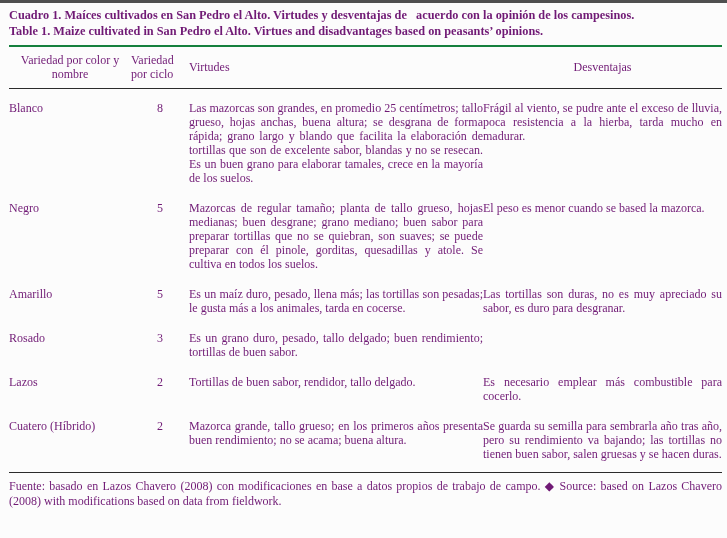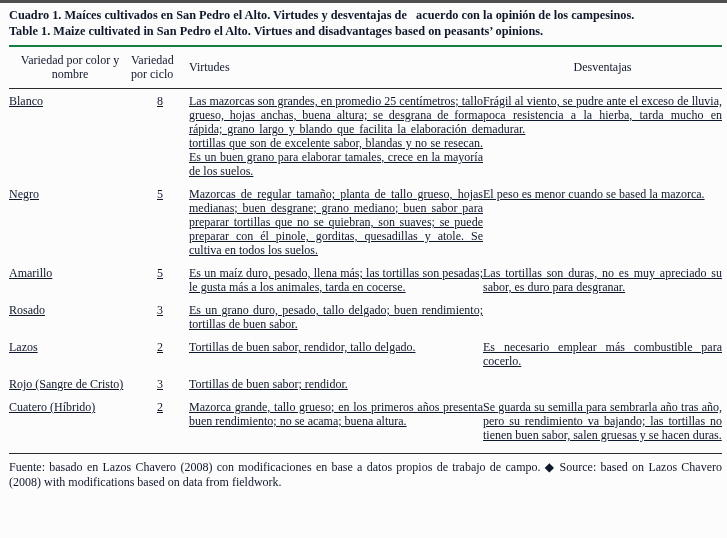--- a/index.html
+++ b/index.html
@@ -2,21 +2,21 @@
 <html lang="es"><head>
 <meta charset="utf-8">
 <style>
   html, body { margin: 0; padding: 0; }
   .page {
     position: relative;
     width: 727px;
     height: 538px;
     box-sizing: border-box;
     background: #fcfcfc;
-    color: #0f172a;
+    color: #701a75;
     font-family: "Liberation Serif", "DejaVu Serif", serif;
     padding: 7px 5px 0 9px;
     overflow: hidden;
   }
   .scan-edge {
     position: absolute;
     top: 0; left: 0;
     width: 727px; height: 3px;
     background: #4f4f4f;
   }
@@ -44,22 +44,21 @@
     padding: 6px 0 7px 0;
   }
   th.c1 { text-align: center; padding-left: 3px; padding-right: 10px; }
   th.c2 { text-align: left; }
   th.c3 { text-align: left; }
   th.c4 { text-align: center; }
   table.maize td {
     vertical-align: top;
     font-size: 12px;
     line-height: 14px;
-    padding: 5px 0 4px 0;
-    text-decoration: underline;
+    padding: 12px 0 4px 0;
   }
   td.c1 { padding-left: 3px; padding-right: 10px; text-align: left; }
   td.c2 { text-align: center; padding-right: 4px; }
   td.c3 { text-align: justify; padding-right: 7px; hyphens: manual; }
   td.c4 { text-align: justify; padding-left: 1px; hyphens: manual; }
   .footnote-block {
     width: 713px;
     border-top: 1.5px solid #2b2b2b;
     margin-top: 7px;
   }
@@ -125,26 +124,20 @@
       <td class="c3">Es un grano duro, pesado, tallo delgado; buen rendi­miento; tortillas de buen sabor.</td>
       <td class="c4"></td>
     </tr>
         <tr>
       <td class="c1">Lazos</td>
       <td class="c2">2</td>
       <td class="c3">Tortillas de buen sabor, rendidor, tallo delgado.</td>
       <td class="c4">Es necesario emplear más combustible para cocerlo.</td>
     </tr>
         <tr>
-      <td class="c1">Rojo (Sangre de Cristo)</td>
-      <td class="c2">3</td>
-      <td class="c3">Tortillas de buen sabor; rendidor.</td>
-      <td class="c4"></td>
-    </tr>
-        <tr>
       <td class="c1">Cuatero (Híbrido)</td>
       <td class="c2">2</td>
       <td class="c3">Mazorca grande, tallo grueso; en los primeros años presenta buen rendimiento; no se acama; buena al­tura.</td>
       <td class="c4">Se guarda su semilla para sembrarla año tras año, pero su rendimiento va bajando; las tortillas no tienen buen sabor, salen gruesas y se hacen duras.</td>
     </tr>
       </tbody>
   </table>
 
   <div class="footnote-block">
     <p class="footnote">Fuente: basado en Lazos Chavero (2008) con modificaciones en base a datos propios de trabajo de campo. ◆ Source: based on Lazos Chavero (2008) with modifications based on data from fieldwork.</p>

